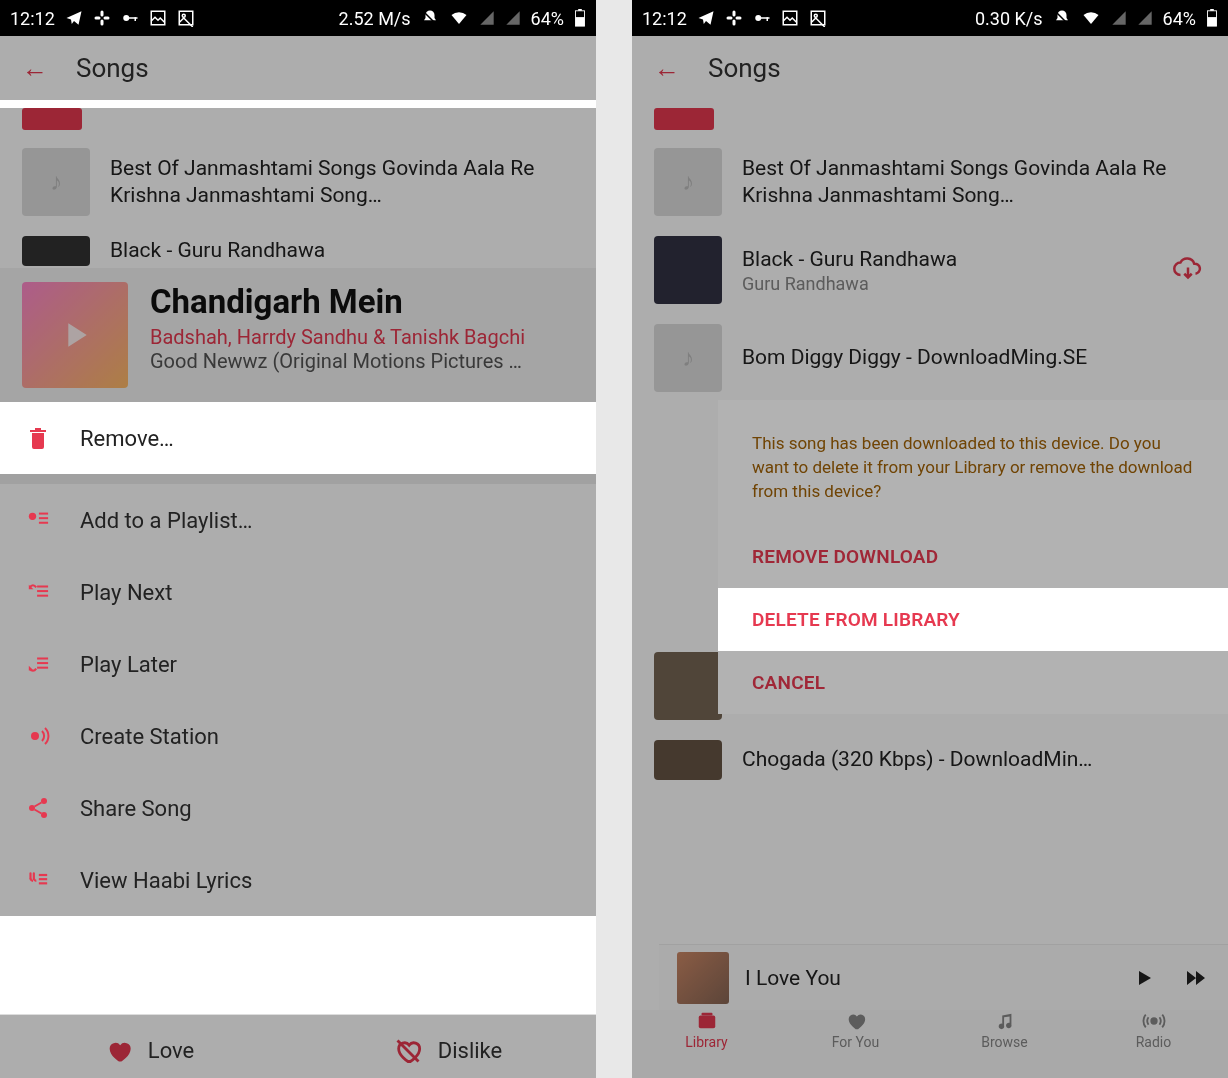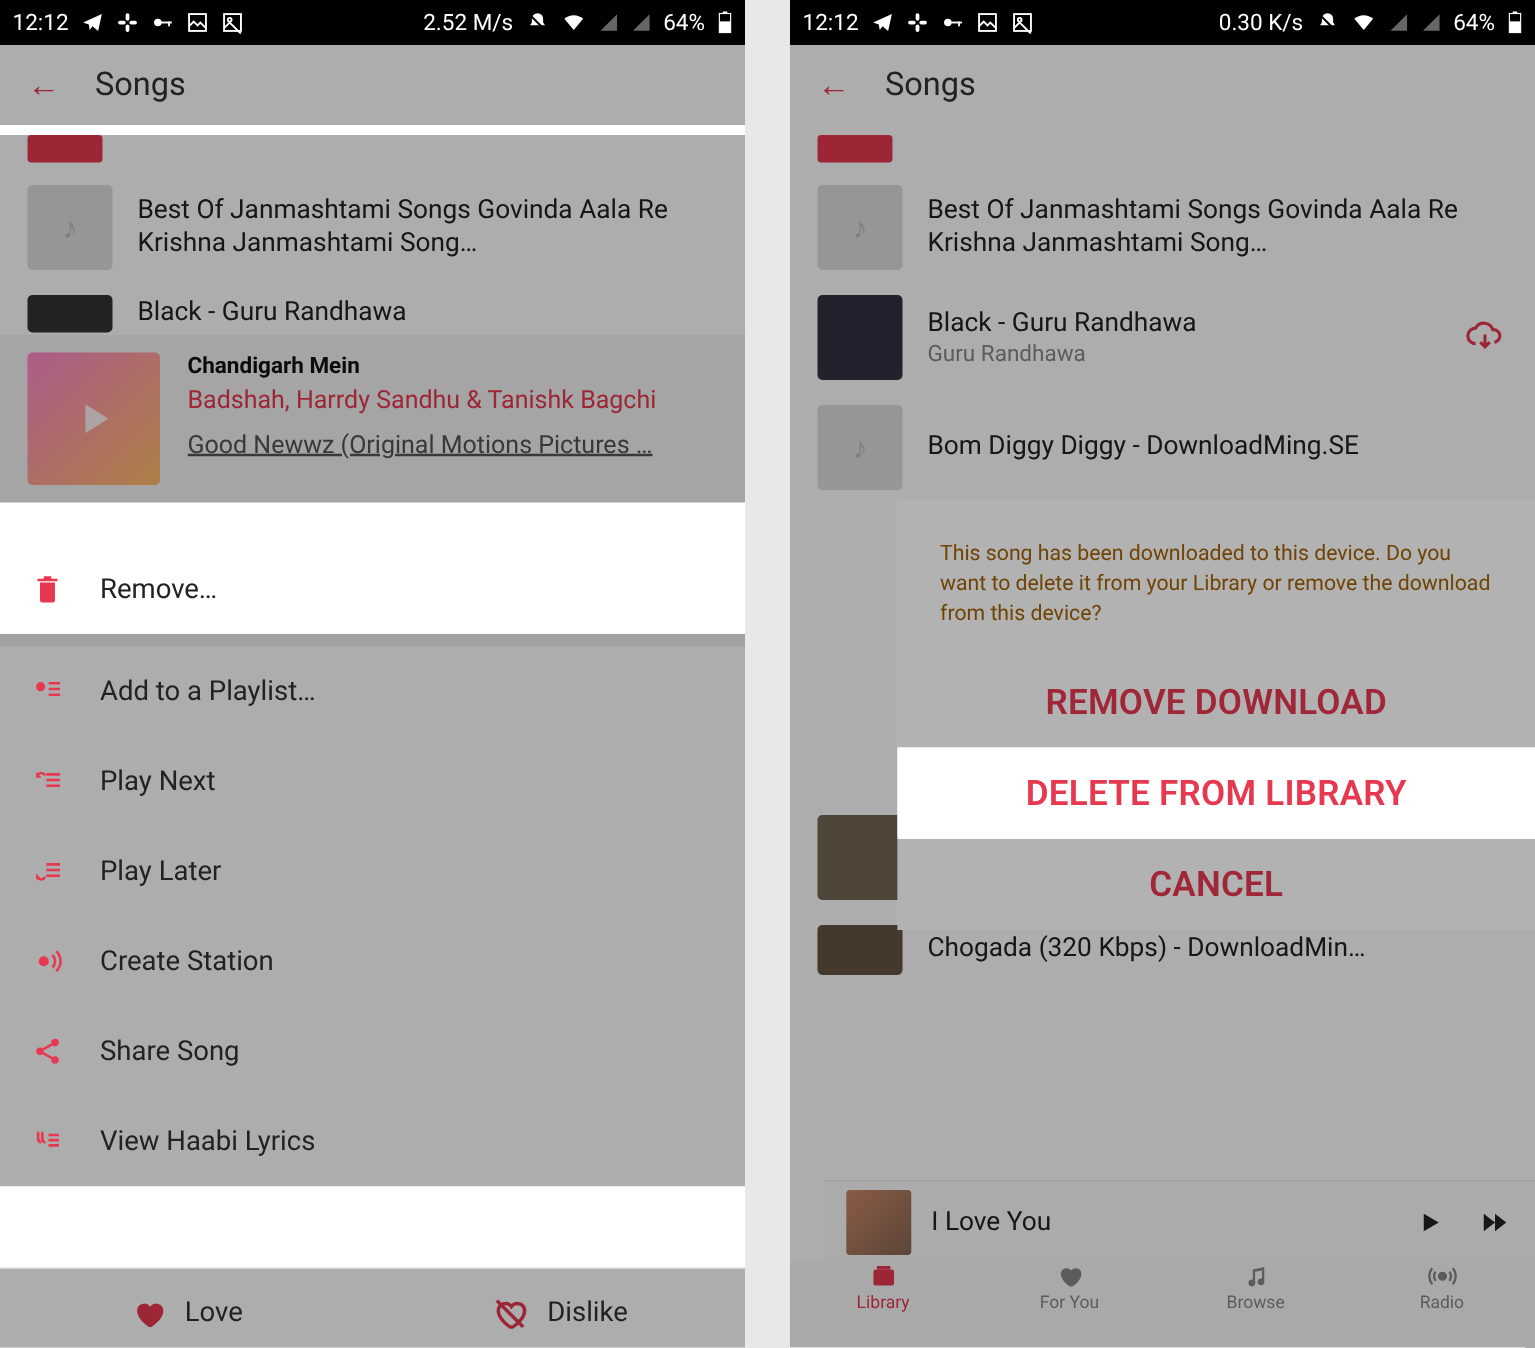--- a/index.html
+++ b/index.html
@@ -14,31 +14,31 @@
   .content { position:relative; height:calc(100% - 100px); }
   .dim { position:absolute; inset:0; background:rgba(0,0,0,.32); z-index:5; }
   .song-row { display:flex; align-items:center; gap:20px; padding:10px 22px; }
   .art { width:68px; height:68px; background:#ddd; border-radius:4px; flex-shrink:0; display:flex; align-items:center; justify-content:center; color:#bbb; font-size:24px; }
   .song-t { font-size:21px; color:#222; line-height:1.3; }
   .song-a { font-size:18px; color:#888; }
   .smallbadge { width:60px; height:22px; background:#e63950; border-radius:3px; margin:8px 22px; }
   
   .sheet-header { background:#f4f4f4; display:flex; gap:22px; padding:14px 22px; position:relative; z-index:10; }
   .sheet-art { width:106px; height:106px; background:linear-gradient(135deg,#f8c,#fb6); border-radius:4px; flex-shrink:0; display:flex; align-items:center; justify-content:center; color:rgba(255,255,255,.85); }
-  .sheet-meta .t1 { font-size:18px; font-weight:bold; color:#111; }
+  .sheet-meta .t1 { font-size:33px; font-weight:bold; color:#111; }
   .sheet-meta .t2 { font-size:20px; color:#e63950; margin-top:4px; }
-  .sheet-meta .t3 { font-size:20px; color:#555; margin-top:12px; white-space:nowrap; overflow:hidden; text-overflow:ellipsis; max-width:430px;text-decoration:underline; }
+  .sheet-meta .t3 { font-size:20px; color:#555; margin-top:0; white-space:nowrap; overflow:hidden; text-overflow:ellipsis; max-width:430px; }
   .menu-item { display:flex; align-items:center; gap:28px; padding:22px 24px; font-size:22px; color:#222; position:relative; z-index:10; }
-  .menu-item.highlight { background:#fff;margin-top:33px; }
+  .menu-item.highlight { background:#fff; }
   .micon { width:28px; height:28px; color:#e63950; flex-shrink:0; display:flex; align-items:center; justify-content:center; }
   .footer { position:absolute; bottom:0; left:0; right:0; height:72px; display:flex; border-top:1px solid #ddd; z-index:10; }
   .lk { flex:1; display:flex; align-items:center; justify-content:center; gap:14px; font-size:22px; color:#333; }
   .download-ic { margin-left:auto; color:#e63950; }
   .dialog-msg { padding:32px 34px 22px; font-size:17px; line-height:1.4; color:#a16207; }
-  .dbtn { padding:20px 34px; text-align:center; font-size:28px; font-weight:600; color:#e63950; letter-spacing:.2px; }
+  .dbtn { padding:20px 34px; text-align:left; font-size:19px; font-weight:600; color:#e63950; letter-spacing:.2px; }
   .dbtn.highlight { background:#fff; }
   .dialog-wrap { position:absolute; z-index:20; left:86px; right:0; top:364px; }
   .dialog-card { background:#fff; position:relative; }
   .faded-section { position:relative; }
   .faded-section::after { content:""; position:absolute; inset:0; background:rgba(0,0,0,.3); }
   .bottomnav { position:absolute; bottom:0; left:0; right:0; height:68px; display:flex; background:#fafafa; z-index:2; }
   .bn { flex:1; display:flex; flex-direction:column; align-items:center; gap:2px; font-size:14px; color:#888; }
   .bn.active { color:#e63950; }
   .nowplaying { position:absolute; bottom:68px; left:0; right:0; height:66px; display:flex; align-items:center; gap:16px; padding:0 18px; background:#fcfcfc; border-top:1px solid #eee; z-index:2;margin-left:27px; }
   .np-art { width:52px; height:52px; background:linear-gradient(135deg,#c86,#865); border-radius:3px; }

